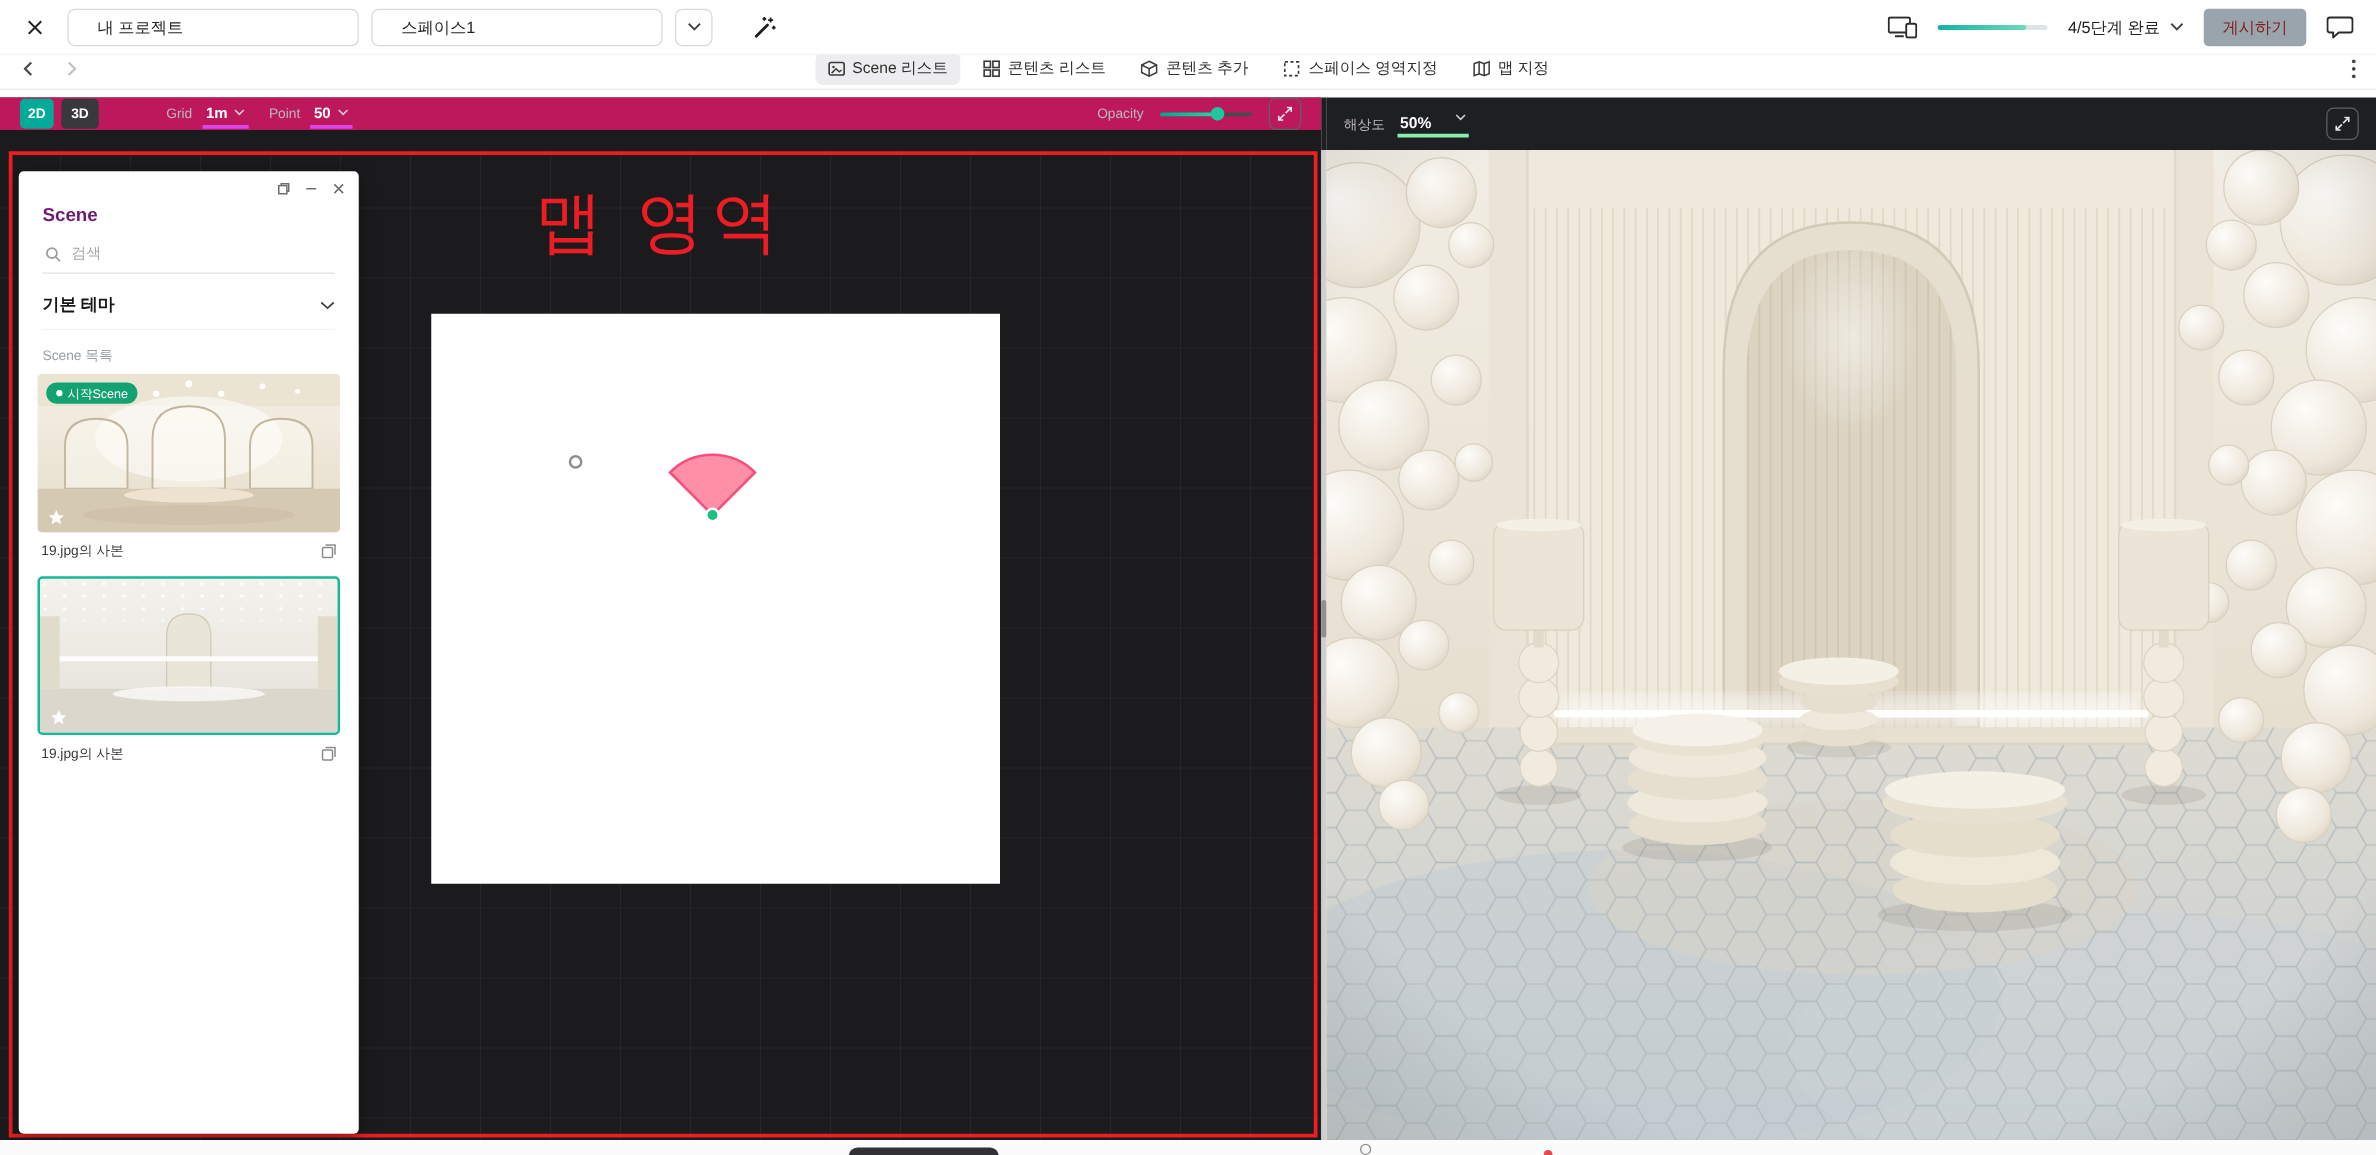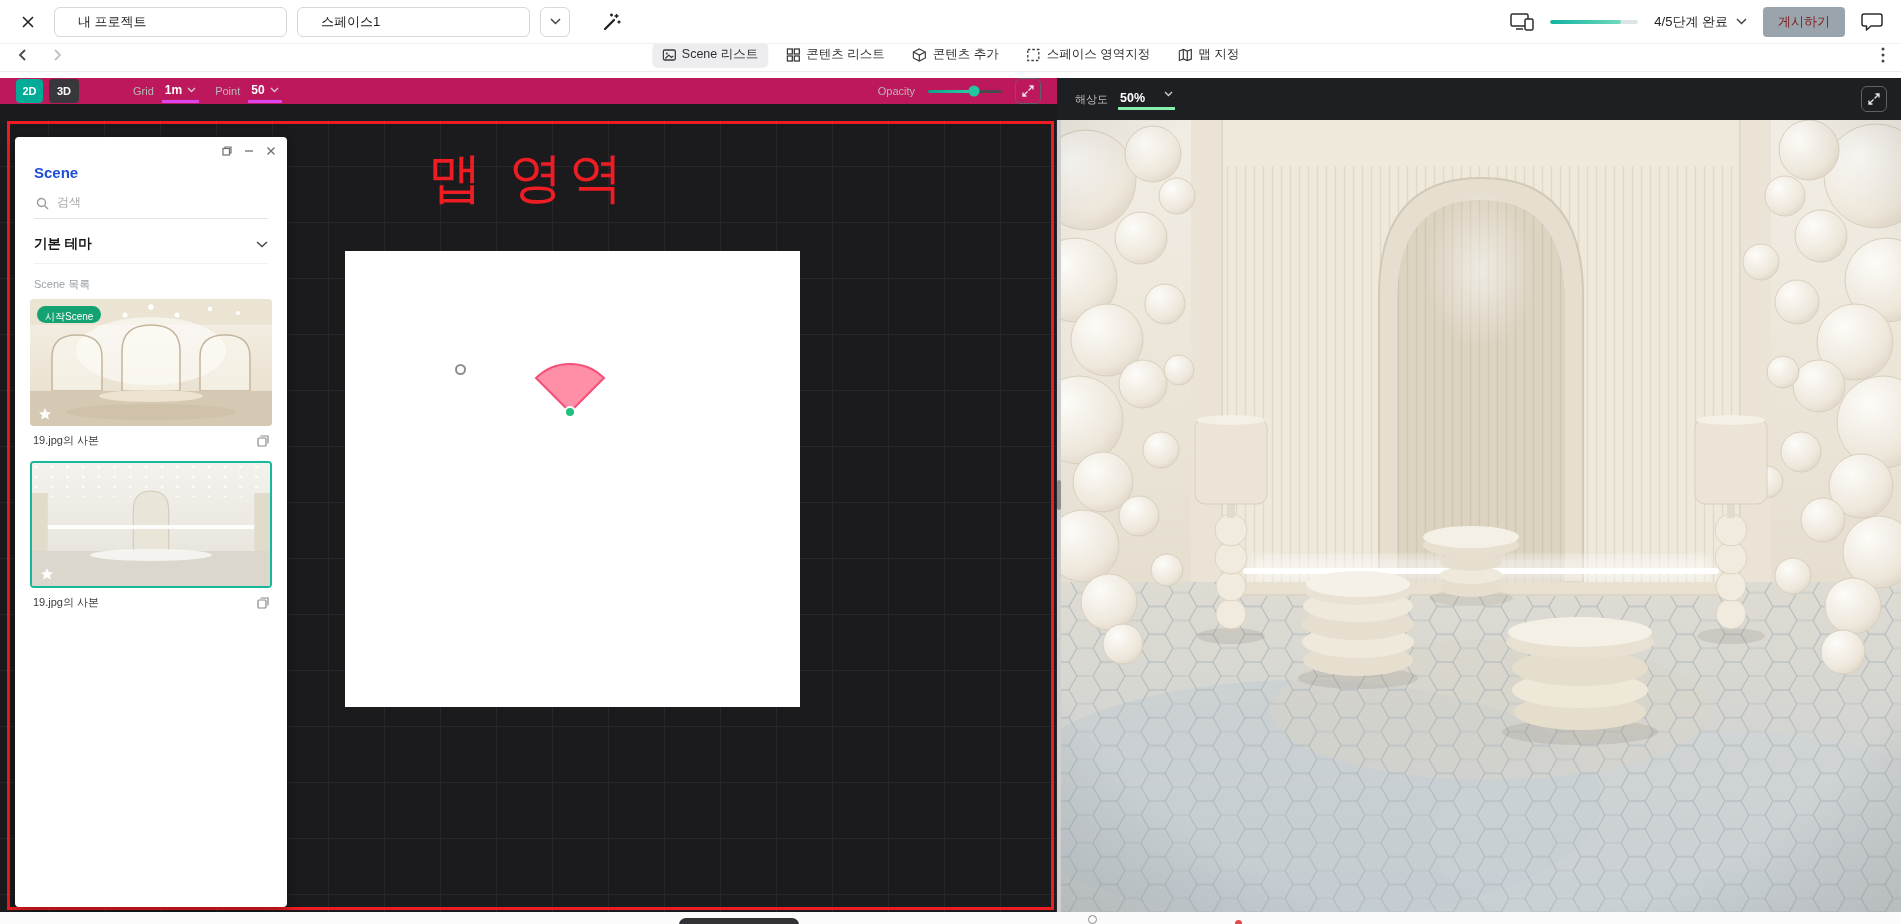--- a/index.html
+++ b/index.html
@@ -64,35 +64,35 @@
     font-size:54px; font-weight:500; letter-spacing:6px; color:#ee1d23; z-index:3; white-space:nowrap; }
   .map-canvas { position:absolute; left:345px; top:131px; width:455px; height:456px; background:#fff; z-index:2; }
   .fan-svg { position:absolute; left:160px; top:53px; }
   .point-dot { position:absolute; left:110px; top:113px; width:11px; height:11px;
     border:2px solid #8e8e8e; border-radius:50%; }
 
   
   .scene-panel { position:absolute; left:15px; top:17px; width:272px; height:770px; background:#fff;
     border-radius:4px; box-shadow:0 3px 14px rgba(0,0,0,.4); z-index:6; display:flex; flex-direction:column; }
   .panel-controls { display:flex; justify-content:flex-end; align-items:center; gap:12px; padding:9px 11px 0; }
-  .panel-title { padding:8px 19px 8px; font-size:15px; font-weight:bold; color:#1d4ed8; }
+  .panel-title { padding:8px 19px 8px; font-size:15px; font-weight:bold; color:#701a75; }
   .panel-search { margin:2px 19px 0; display:flex; align-items:center; gap:8px;
     border-bottom:1px solid #e2e2e2; padding:5px 2px 8px; }
   .panel-search input { border:none; outline:none; font-size:12px; color:#b91c1c; width:170px; font-family:Liberation Mono, monospace; }
   .panel-search input::placeholder { color:#a8a8a8; }
   .panel-theme { margin:6px 19px 0; display:flex; justify-content:space-between; align-items:center;
     padding:10px 0; border-bottom:1px solid #f1f1f1; font-size:13.5px; font-weight:bold; color:#161616; }
   .section-label { margin:13px 19px 7px; font-size:11px; color:#9aa0a6; }
   .scene-list { flex:1; overflow:hidden; padding:0 15px; }
   .scene-card { margin-bottom:4px; }
   .thumb { position:relative; width:242px; height:127px; border-radius:4px; overflow:hidden; background:#eee; }
   .thumb.selected { border:2px solid #14b89b; }
   .thumb > svg { width:100%; height:100%; }
   .badge { position:absolute; top:7px; left:7px; height:17px; display:flex; align-items:center; gap:4px;
-    background:#15a273; color:#fff; font-size:10px; padding:0 8px; border-radius:9px;flex-direction:column; }
+    background:#15a273; color:#fff; font-size:10px; padding:0 8px; border-radius:9px; }
   .badge-dot { width:5px; height:5px; border-radius:50%; background:#fff; }
   .star { position:absolute; left:8px; bottom:5px; }
   .scene-meta { display:flex; align-items:center; justify-content:space-between;
     padding:7px 3px 9px; font-size:11px; color:#3a3a3a; }
   .panel-upload { padding:8px 0 12px; display:flex; justify-content:center; }
   .upload-btn { display:flex; align-items:center; gap:6px; height:27px; padding:0 14px;
     border:1px solid #15b48e; border-radius:14px; color:#0fa579; font-size:12px; background:#fff; }
 
   
   .pane-divider { position:absolute; left:1057px; top:78px; width:4px; height:834px;

